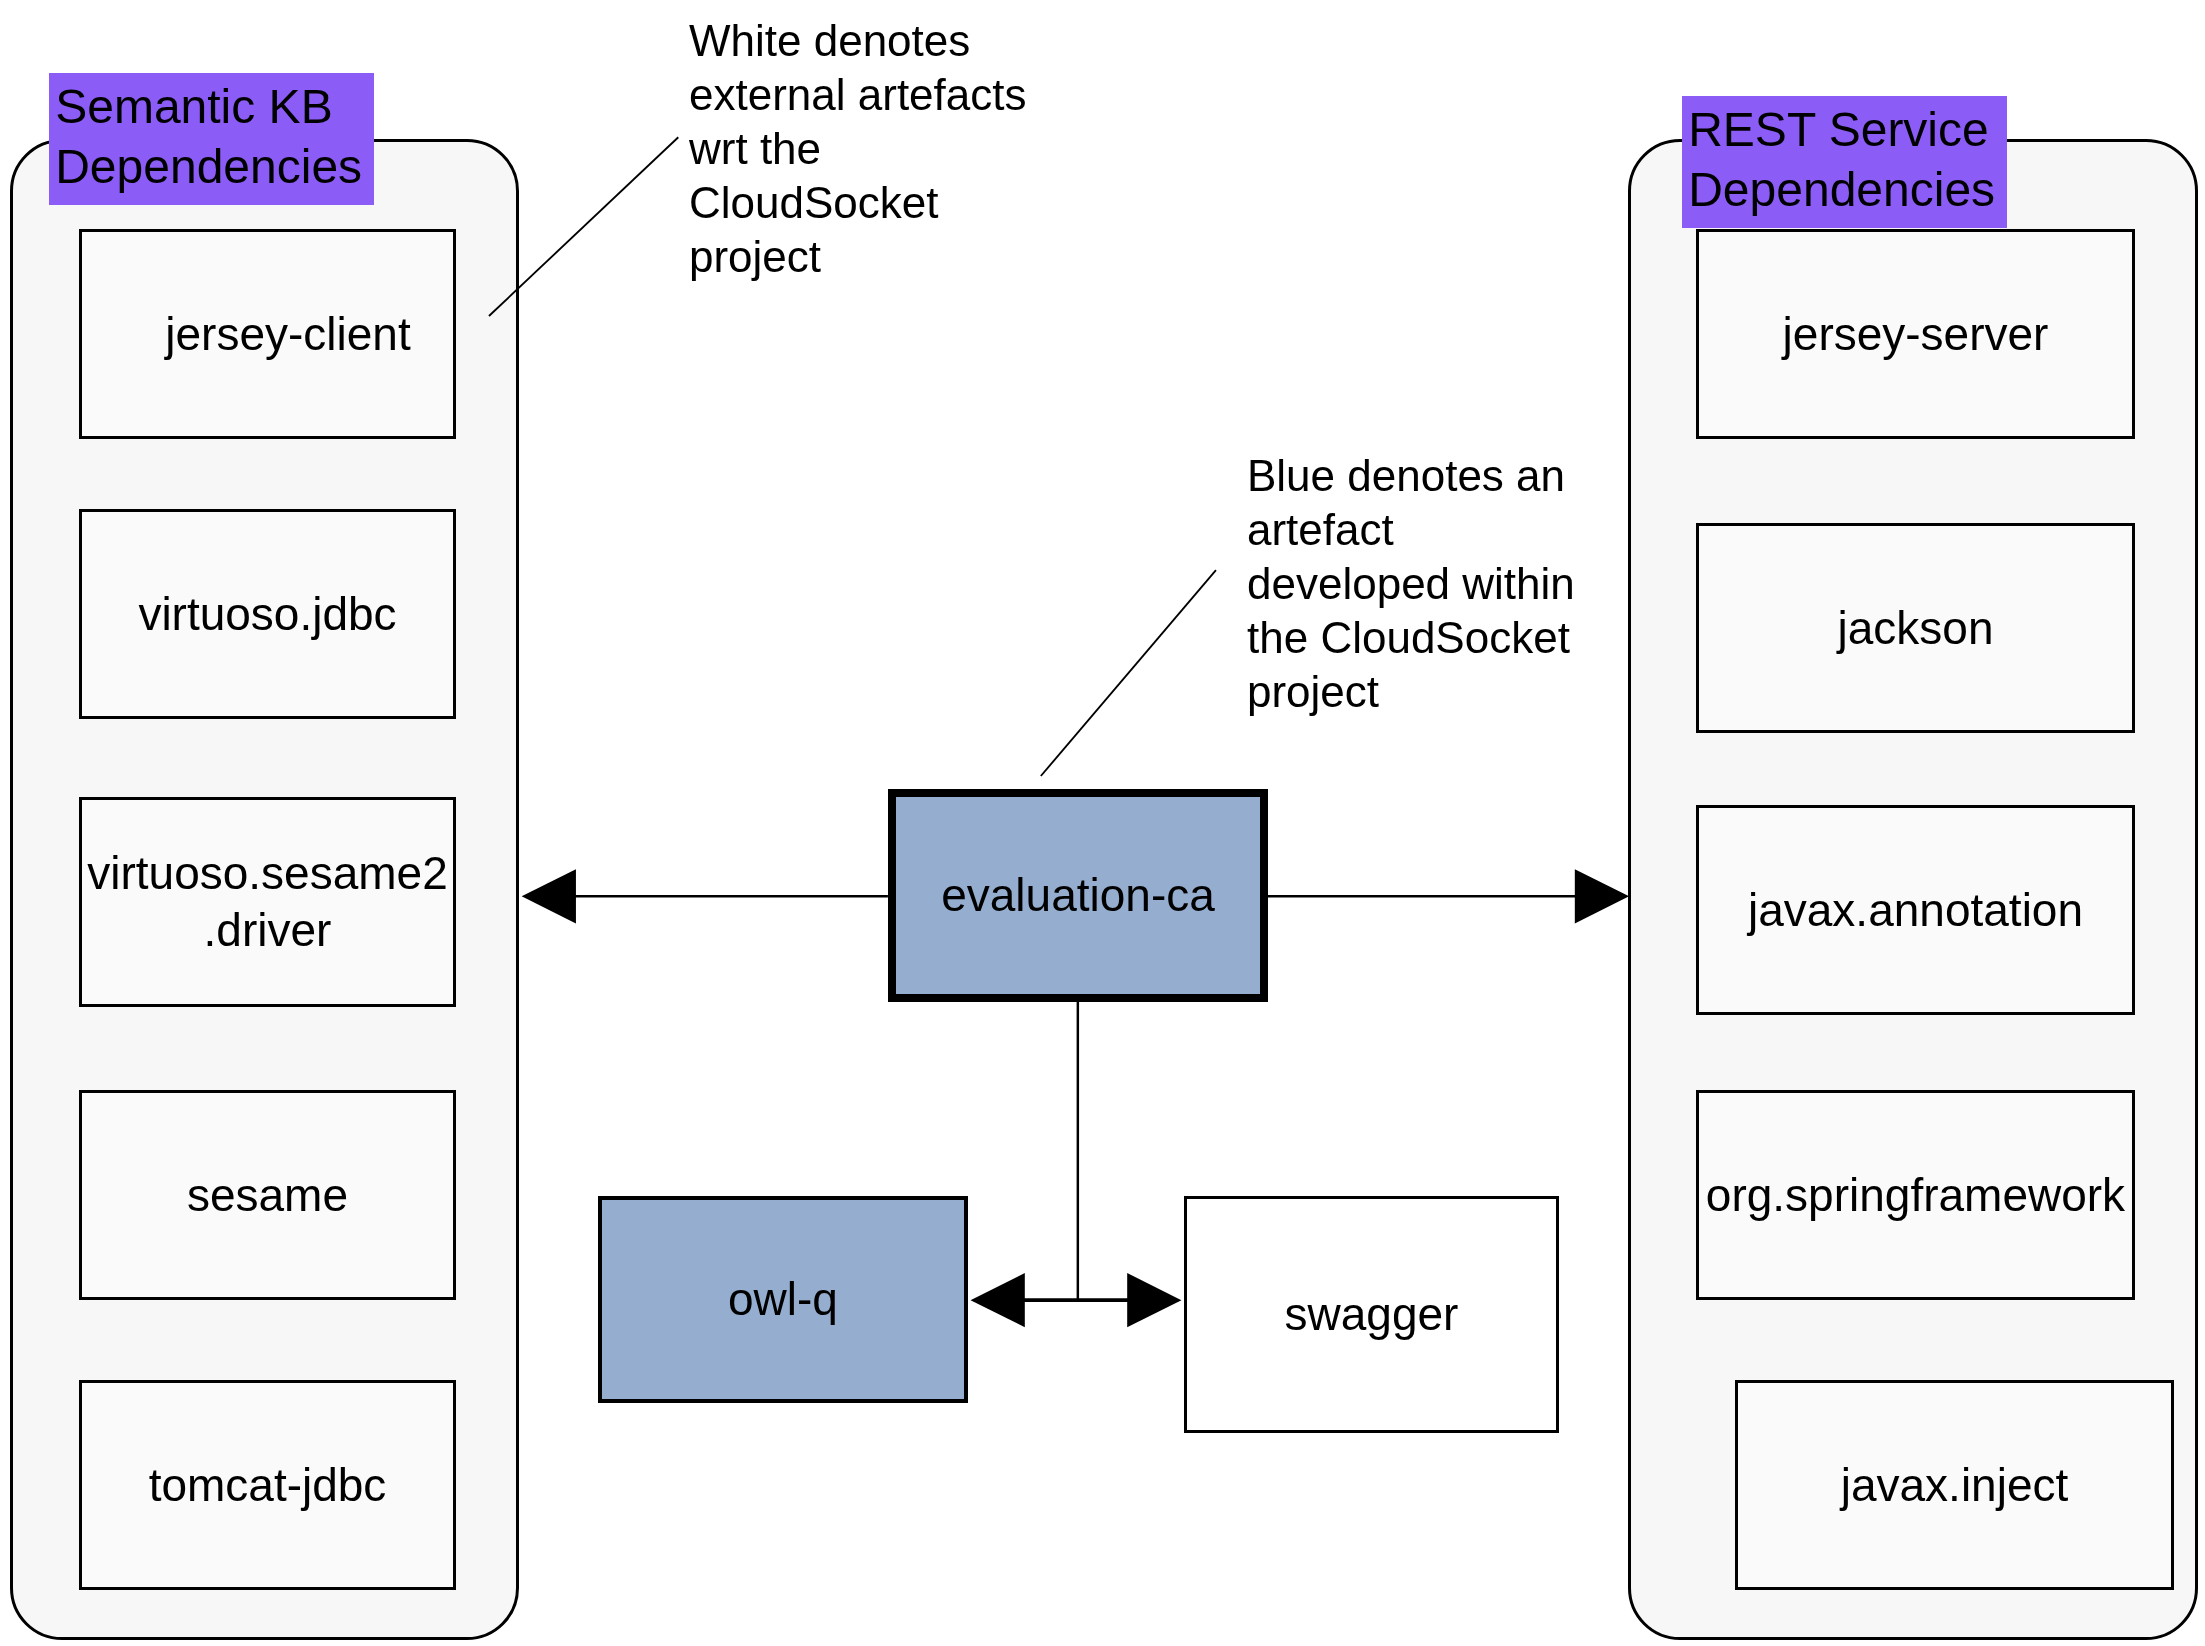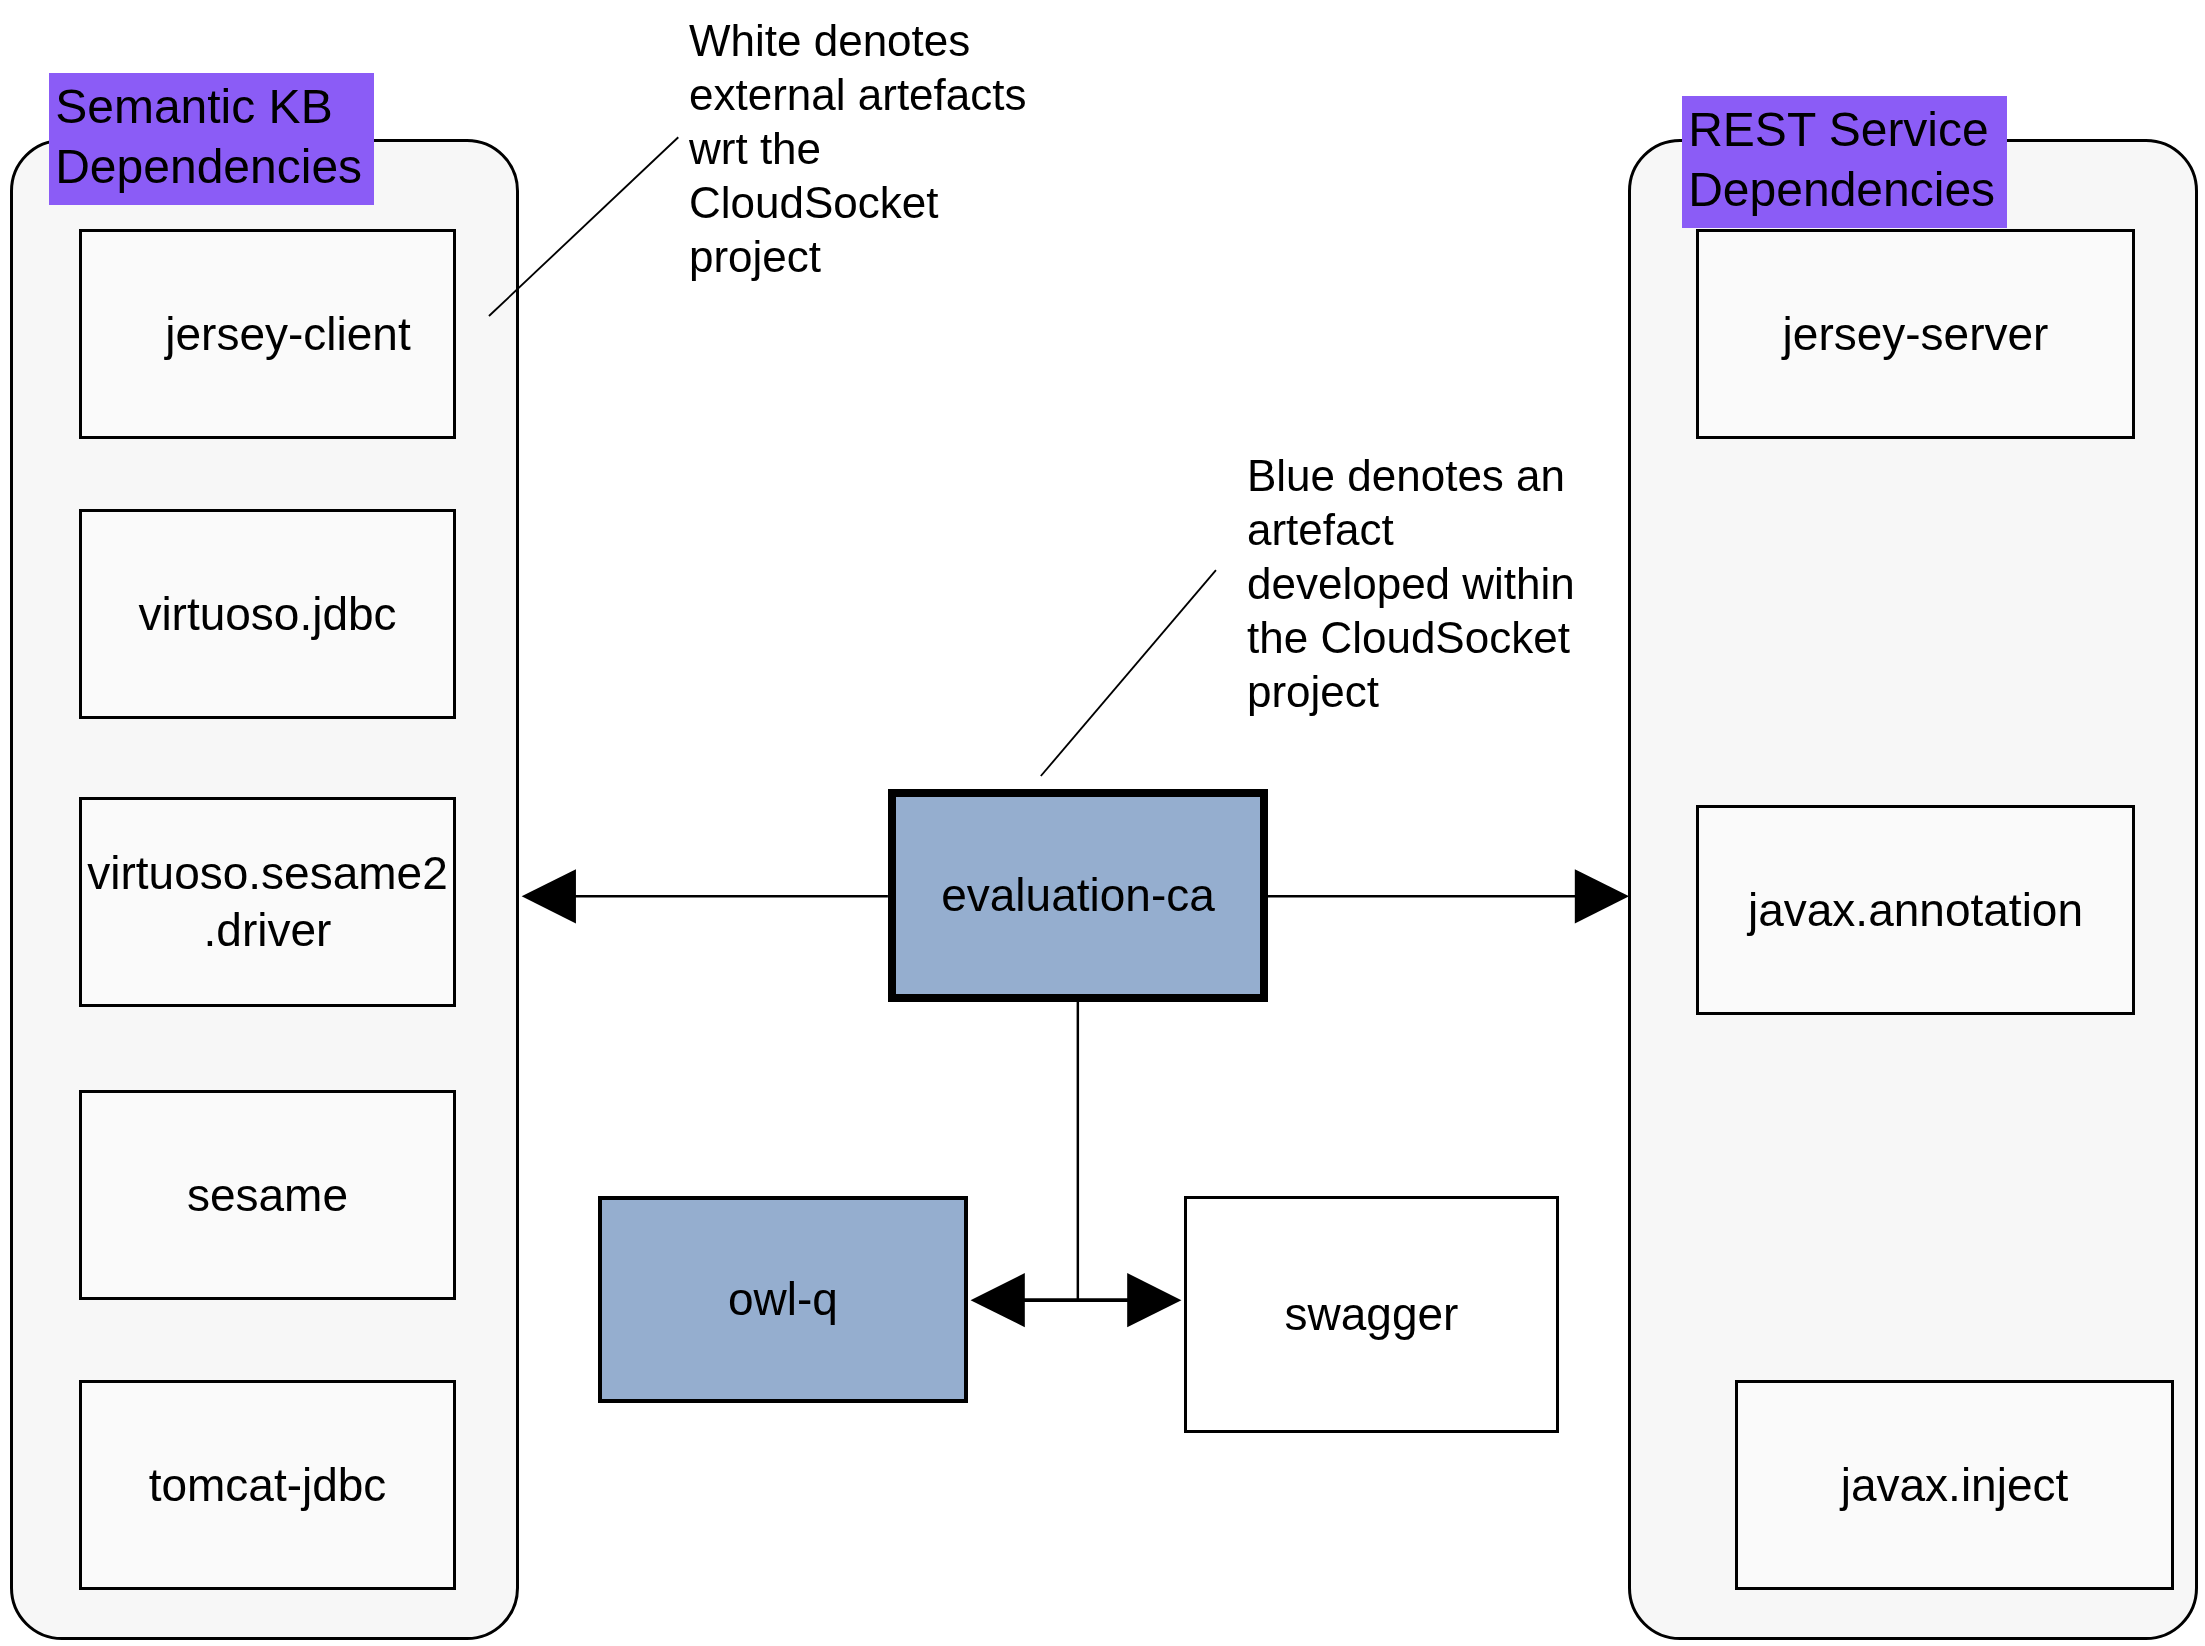--- a/index.html
+++ b/index.html
@@ -121,22 +121,28 @@
   <div class="node panel-node" style="left:79px; top:1090px; width:377px; height:210px;">
     <span class="node-label">sesame</span>
   </div>
   <div class="node panel-node" style="left:79px; top:1380px; width:377px; height:210px;">
     <span class="node-label">tomcat-jdbc</span>
   </div>
 
   <div class="node panel-node" style="left:1696px; top:229px; width:439px; height:210px;">
     <span class="node-label">jersey-server</span>
   </div>
+  <div class="node panel-node" style="left:1696px; top:523px; width:439px; height:210px;">
+    <span class="node-label">jackson</span>
+  </div>
   <div class="node panel-node" style="left:1696px; top:805px; width:439px; height:210px;">
     <span class="node-label">javax.annotation</span>
+  </div>
+  <div class="node panel-node" style="left:1696px; top:1090px; width:439px; height:210px;">
+    <span class="node-label">org.springframework</span>
   </div>
   <div class="node panel-node" style="left:1696px; top:1380px; width:439px; height:210px;margin-left:39px;">
     <span class="node-label">javax.inject</span>
   </div>
 
   <div class="node developed-node" style="left:888px; top:789px; width:380px; height:213px; border:8.6px solid var(--stroke,#000);">
     <span class="node-label">evaluation-ca</span>
   </div>
   <div class="node developed-node" style="left:598px; top:1196px; width:370px; height:207px; border:4.3px solid var(--stroke,#000);">
     <span class="node-label">owl-q</span>

